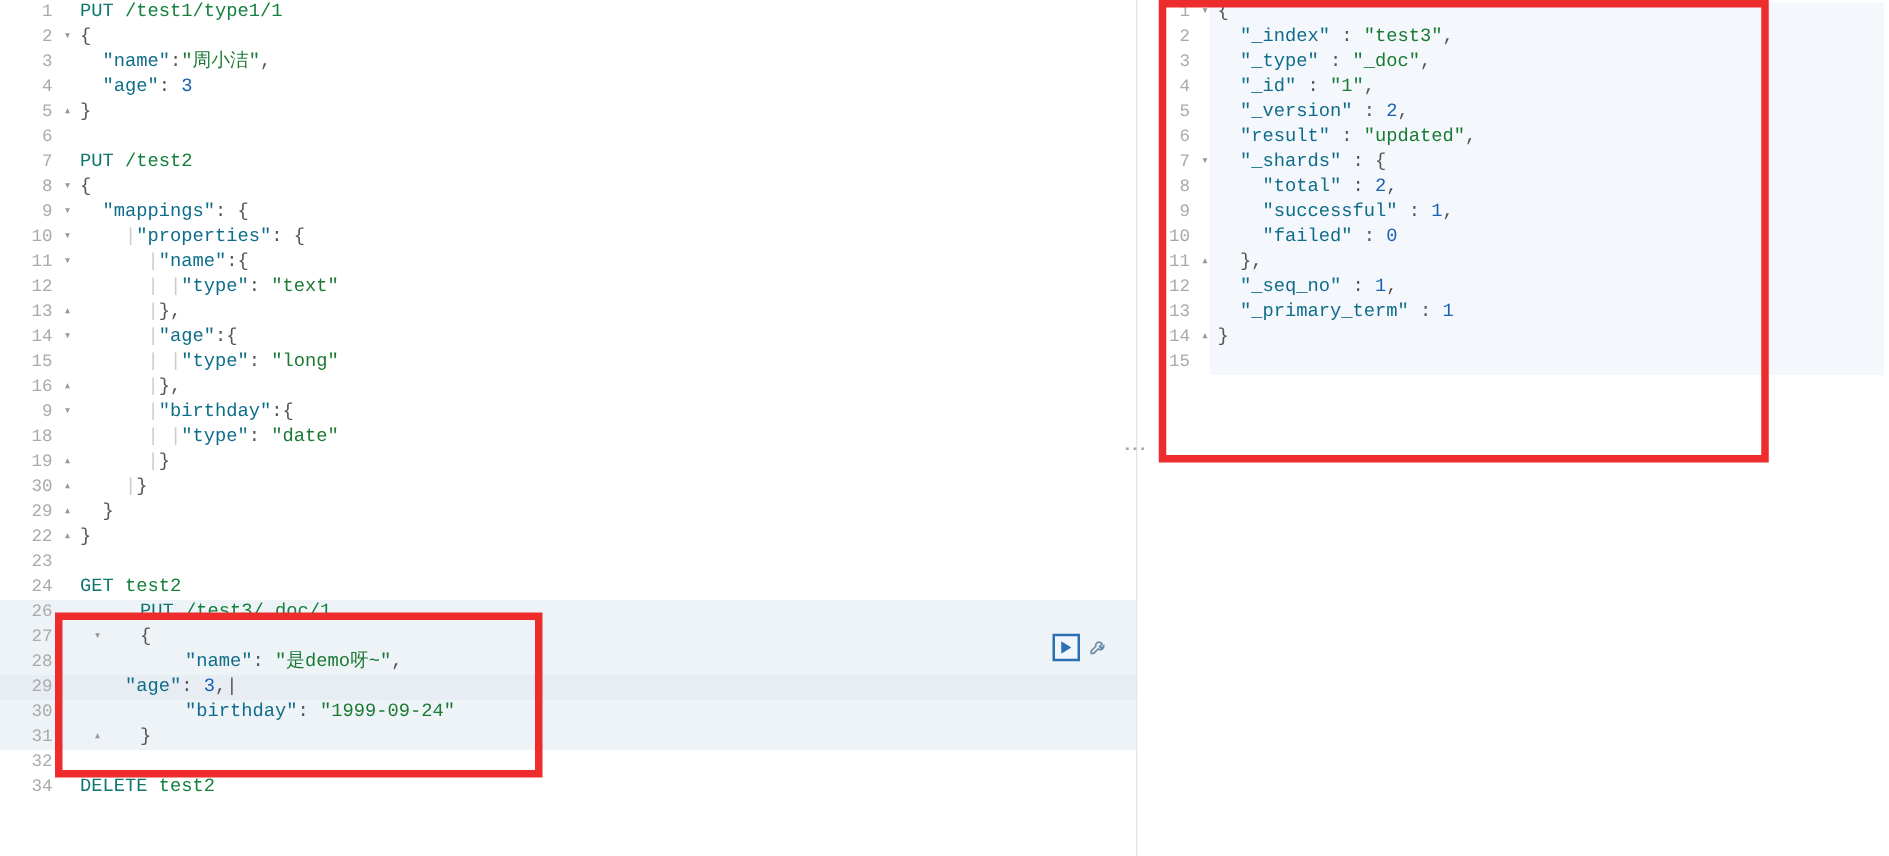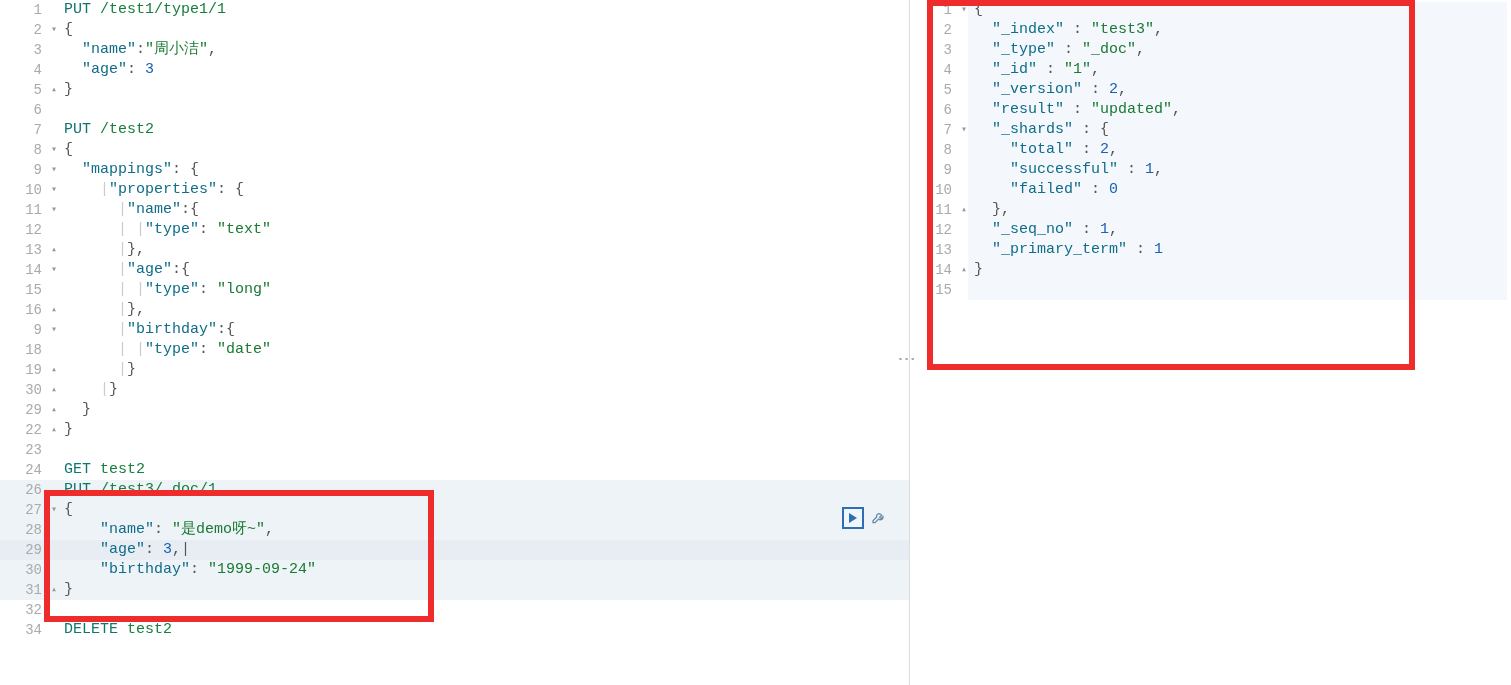--- a/index.html
+++ b/index.html
@@ -72,21 +72,21 @@
   
   .kw { color: #0f766e; }  
   .path { color: #15803d; margin-top: 44px; }  
   .punc { color: #555; }
   .key { color: #0f6d8a; } 
   .str { color: #1a7a33; } 
   .num { color: #1a60b5; } 
   .pipe { color:#ccc; }
 
   
-  .hl-req { background:#eef3f8; }
+  .hl-req { background:#eef3f8;gap:24px; }
   .hl-act { background:#e8edf3; }
 
   
   .annot {
     position:absolute;
     border: 6px solid #ee2c2c;
     pointer-events:none;
     z-index:5;
   }
 

